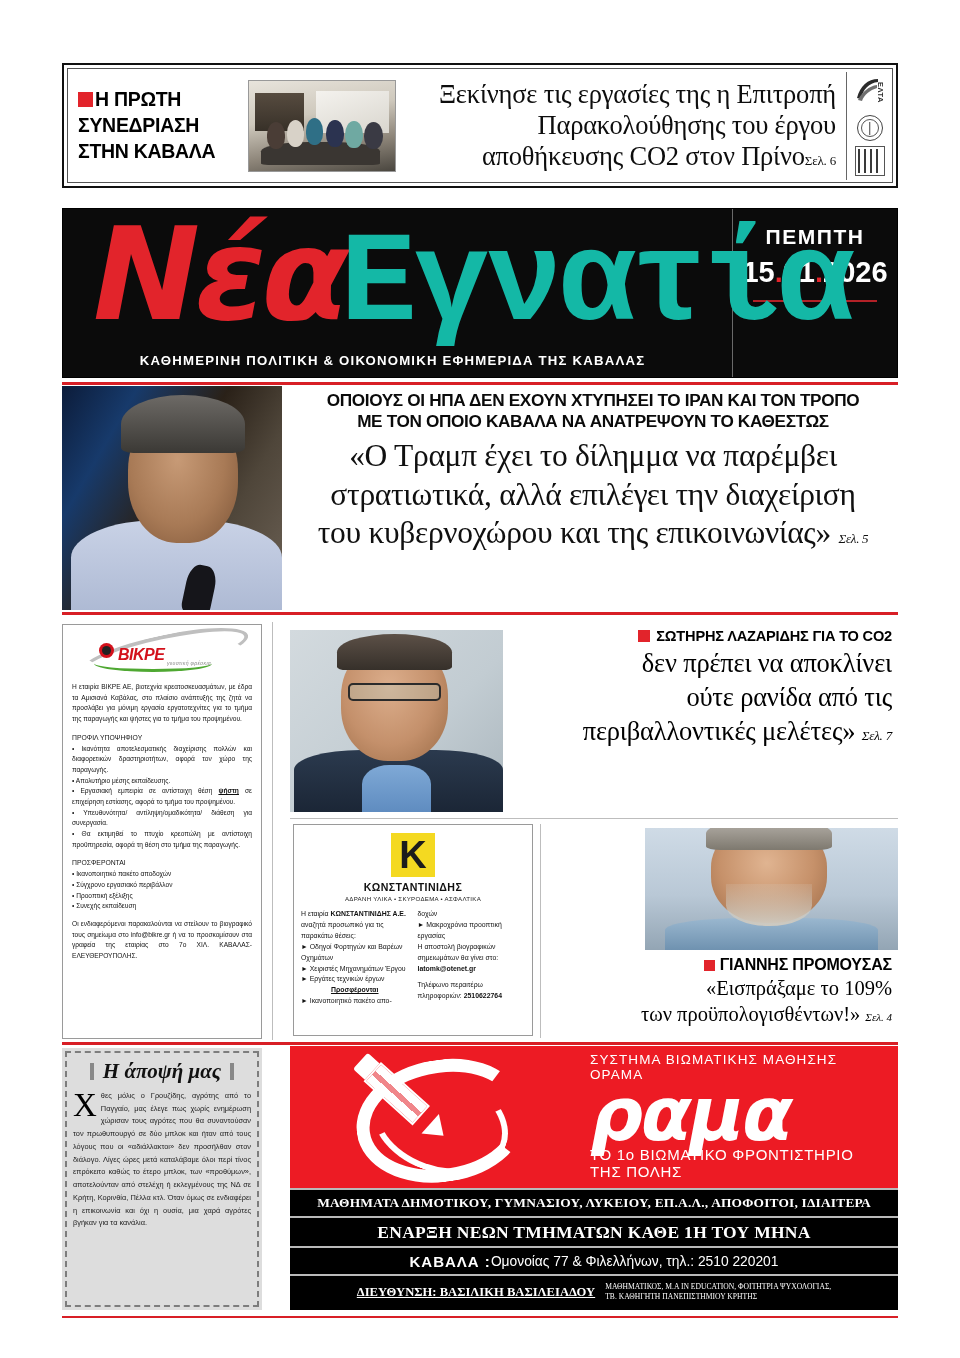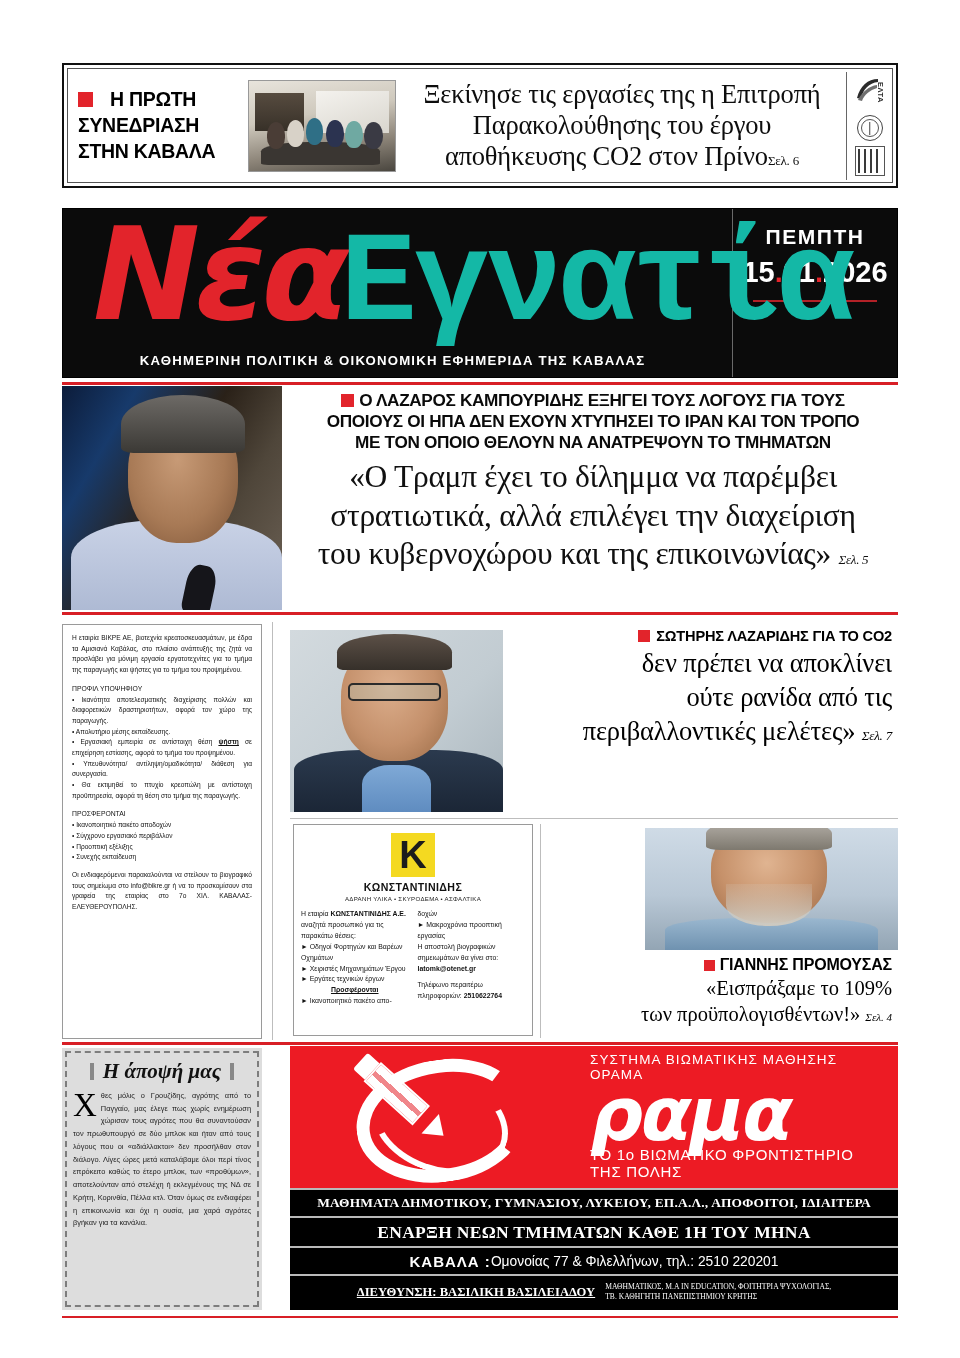--- a/index.html
+++ b/index.html
@@ -18,36 +18,36 @@
     border:2px solid #111; background:#fff; display:flex; align-items:stretch;
   }
   .topbanner-inner {
     flex:1; display:flex; align-items:center; border:1px solid #555; margin:3px;
   }
   .tb-left {
     width:172px; padding-left:10px; display:flex; flex-direction:column;
     justify-content:center; gap:3px;
   }
   .tb-left-line { font-weight:bold; font-size:19.5px; color:#000; letter-spacing:-0.3px; white-space:nowrap;}
-  .tb-left-line.first { display:flex; align-items:center; gap:17px; }
+  .tb-left-line.first { display:flex; align-items:center; gap:2px; }
   .redsq { width:15px; height:15px; background:#e2242b; display:inline-block; flex:none;}
   .tb-photo {
     width:148px; height:92px; border:1px solid #999; flex:none; margin:0 8px;
     position:relative; overflow:hidden;
     background:linear-gradient(170deg,#e8e4dc 0%,#cfc9bd 38%,#8d8579 70%,#4a463f 100%);
   }
   .tb-photo .shelf { position:absolute; left:4%; top:14%; width:34%; height:42%;
     background:linear-gradient(180deg,#4b3f33,#2b241c); opacity:.92;}
   .tb-photo .board { position:absolute; left:46%; top:12%; width:50%; height:46%;
     background:linear-gradient(160deg,#f4f2ee,#d9d6ce);}
   .tb-photo .table { position:absolute; left:8%; bottom:6%; width:82%; height:26%;
     background:#3a3632; border-radius:40% 40% 6% 6%;}
   .tb-photo .p { position:absolute; border-radius:50% 50% 45% 45%; }
   .tb-headline {
-    flex:1; text-align:center; padding:2px 10px 2px 4px;
+    flex:1; text-align:right; padding:2px 10px 2px 4px;
     font-family:"Liberation Serif","DejaVu Serif",serif;
     font-size:26.5px; line-height:1.17; color:#0d0d0d; letter-spacing:-0.2px;
   }
   .tb-headline .pg { font-size:13px; font-weight:normal; }
   .tb-logos {
     width:46px; border-left:1px solid #666; display:flex; flex-direction:column;
     align-items:center; justify-content:center; gap:5px; padding:4px 2px;
   }
   .elta-logo { width:32px; height:34px; position:relative; }
   .elta-bird { position:absolute; inset:0; }
@@ -358,43 +358,47 @@
   <div class="hr-red" style="top:382px;"></div>
   <div class="lead">
     <div class="lead-photo">
       <div class="lp-shirt"></div>
       <div class="lp-face"></div>
       <div class="lp-hair"></div>
       <div class="lp-mic"></div>
     </div>
     <div class="lead-text">
       <div class="kicker">
-        <div>
-          <span class="redsq"></span><span>Ο ΛΑΖΑΡΟΣ ΚΑΜΠΟΥΡΙΔΗΣ ΕΞΗΓΕΙ ΤΟΥΣ ΛΟΓΟΥΣ ΓΙΑ ΤΟΥΣ</span>
-        </div>
         <div>ΟΠΟΙΟΥΣ ΟΙ ΗΠΑ ΔΕΝ ΕΧΟΥΝ ΧΤΥΠΗΣΕΙ ΤΟ ΙΡΑΝ ΚΑΙ ΤΟΝ ΤΡΟΠΟ</div>
-        <div>ΜΕ ΤΟΝ ΟΠΟΙΟ ΘΕΛΟΥΝ ΝΑ ΑΝΑΤΡΕΨΟΥΝ ΤΟ ΤΜΗΜΑΤΩΝ</div>
+        <div>ΜΕ ΤΟΝ ΟΠΟΙΟ ΚΑΒΑΛΑ ΝΑ ΑΝΑΤΡΕΨΟΥΝ ΤΟ ΚΑΘΕΣΤΩΣ</div>
       </div>
       <div class="lead-quote">
         <div>«Ο Τραμπ έχει το δίλημμα να παρέμβει</div>
         <div>στρατιωτικά, αλλά επιλέγει την διαχείριση</div>
         <div>
           <span>του κυβερνοχώρου και της επικοινωνίας»</span> <span class="pgref">Σελ. 5</span>
         </div>
       </div>
     </div>
   </div>
   <div class="hr-red" style="top:612px;"></div>
 
   <div class="vrule" style="left:272px; top:622px; height:418px;"></div>
   <div class="vrule" style="left:898px; top:622px; height:0px;"></div>
   <div class="hrule" style="left:290px; top:818px; width:608px;"></div>
   <div class="vrule" style="left:540px; top:824px; height:214px;"></div>
 
   <div class="vikre">
+    <div class="vikre-logo">
+      <div class="vikre-swoosh"></div>
+      <div class="vikre-swoosh2"></div>
+      <div class="vikre-mark"></div>
+      <div class="vikre-name">BIKPE</div>
+      <div class="vikre-tag">γευστική φρέσκια</div>
+    </div>
     <p>Η εταιρία ΒΙΚΡΕ ΑΕ, βιοτεχνία κρεατοσκευασμάτων, με έδρα τα Αμισιανά Καβάλας, στο πλαίσιο ανάπτυξής της ζητά να προσλάβει για μόνιμη εργασία εργατοτεχνίτες για το τμήμα της παραγωγής και ψήστες για το τμήμα του προψημένου.</p>
     <div class="gap"></div>
     <p class="hd">ΠΡΟΦΙΛ ΥΠΟΨΗΦΙΟΥ</p>
     <p>• Ικανότητα αποτελεσματικής διαχείρισης πολλών και διαφορετικών δραστηριοτήτων, αφορά τον χώρο της παραγωγής.</p>
     <p>• Απολυτήριο μέσης εκπαίδευσης.</p>
     <p><span>• Εργασιακή εμπειρία σε αντίστοιχη θέση </span><u>ψήστη</u><span> σε επιχείρηση εστίασης, αφορά το τμήμα του προψημένου.</span></p>
     <p>• Υπευθυνότητα/ αντίληψη/ομαδικότητα/ διάθεση για συνεργασία.</p>
     <p>• Θα εκτιμηθεί το πτυχίο κρεοπώλη με αντίστοιχη προϋπηρεσία, αφορά τη θέση στο τμήμα της παραγωγής.</p>
     <div class="gap"></div>
     <p class="hd">ΠΡΟΣΦΕΡΟΝΤΑΙ</p>

